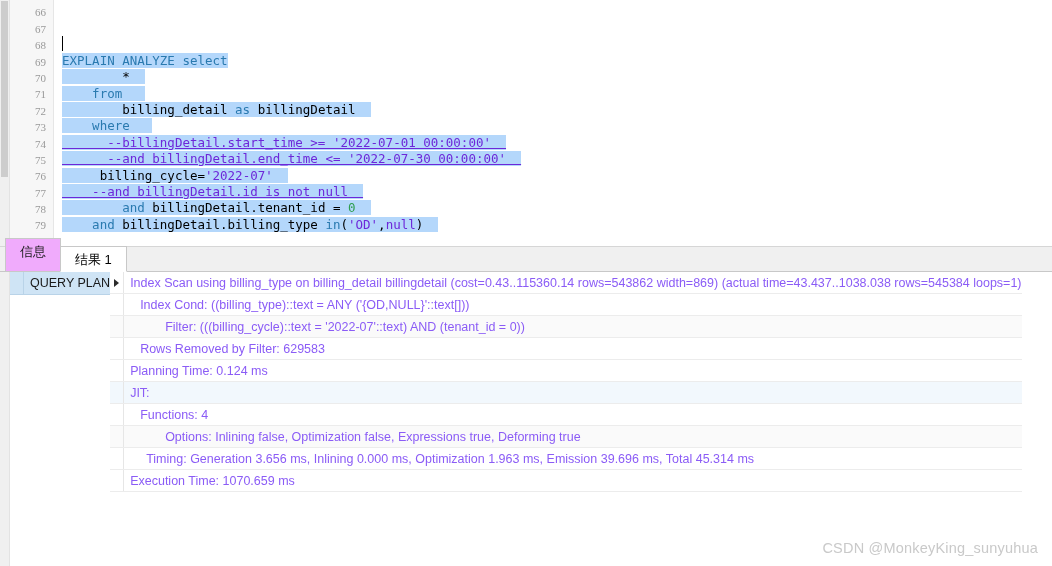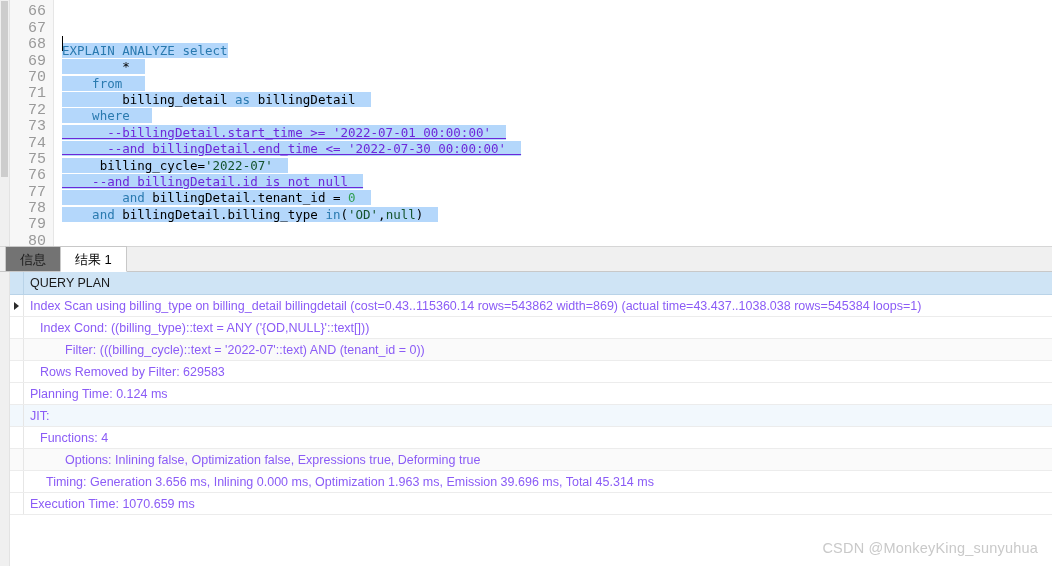--- a/index.html
+++ b/index.html
@@ -11,58 +11,58 @@
     font-size:12px;color:#000;
   }
   .app{position:relative;width:1052px;height:566px;display:flex;flex-direction:column;background:#ffffff;}
 
   
   .editor-wrap{position:relative;height:246px;display:flex;background:#ffffff;overflow:hidden;}
   .left-rail{width:9px;flex:0 0 9px;background:#f0f0f0;border-right:1px solid #e3e3e3;}
   .left-rail .thumb{width:7px;height:176px;margin:1px;background:#cdcdcd;border-radius:0;}
   .gutter{
     width:44px;flex:0 0 44px;background:#f7f7f7;border-right:1px solid #e6e6e6;
-    font-family:Liberation Mono, monospace;font-size:15px;color:#999;
+    font-family:Liberation Serif, serif;font-size:11px;color:#999;
     text-align:right;padding-right:7px;box-sizing:border-box;
     padding-top:0;
   }
   .gutter .ln{height:16.4px;line-height:16.4px;}
   .code{
     flex:1 1 auto;position:relative;overflow:hidden;
     font-family:"DejaVu Sans Mono", monospace;font-size:12.5px;
     padding-left:8px;box-sizing:border-box;background:#fff;
   }
   .code .ln{height:16.4px;line-height:16.4px;white-space:pre;}
   .sel{background:#b4d7fb;}
   .k{color:#2a7ab0;}        
   .id{color:#000000;}       
-  .str{color:#14532d;text-align:right;}      
+  .str{color:#6d28d9;text-align:right;}      
   .num{color:#2e9e4f;}      
   .cmt{color:#6d28d9;text-decoration:underline;}      
   .caret{
     position:absolute;left:8px;top:36px;width:1px;height:15px;background:#000;
   }
 
   
   .tabbar{
     height:26px;flex:0 0 26px;background:#f0f0f0;
     border-top:1px solid #d6d6d6;border-bottom:1px solid #c8c8c8;
     display:flex;align-items:flex-end;padding-left:5px;box-sizing:border-box;
   }
   .tab{
-    height:25px;line-height:25px;padding:0 14px;box-sizing:border-box;
+    height:33px;line-height:25px;padding:0 14px;box-sizing:border-box;
     font-size:13px;color:#1a1a1a;border:1px solid #c8c8c8;border-bottom:none;
-    background:#737373;margin-right:-1px;position:relative;
+    background:#f0abfc;margin-right:-1px;position:relative;
   }
   .tab.active{background:#ffffff;color:#000;z-index:2;height:26px;line-height:26px;border-bottom:1px solid #fff;margin-bottom:-1px;}
 
   
   .grid-wrap{flex:1 1 auto;position:relative;background:#ffffff;display:flex;overflow:hidden;}
   .grid-rail{width:9px;flex:0 0 9px;background:#f0f0f0;border-right:1px solid #e3e3e3;}
-  .grid{flex:1 1 auto;display:flex;flex-direction:column;}
+  .grid{flex:1 1 auto;display:flex;flex-direction:row;}
   .grid-header{
     display:flex;height:22px;align-items:center;
     background:#cfe4f5;border-bottom:1px solid #b9d3e8;
   }
   .hdr-corner{width:14px;flex:0 0 14px;height:22px;background:#cfe4f5;border-right:1px solid #b9d3e8;box-sizing:border-box;}
   .hdr-cell{padding-left:6px;font-size:12.5px;color:#1a1a1a;font-weight:400;}
   .row{display:flex;height:22px;align-items:center;border-bottom:1px solid #ececec;box-sizing:border-box;}
   .row.alt{background:#fafafa;gap:25px;}
   .row.blue{background:#f2f8fd;}
   .row-gutter{
@@ -105,21 +105,21 @@
         <div class="ln">72</div>
         <div class="ln">73</div>
         <div class="ln">74</div>
         <div class="ln">75</div>
         <div class="ln">76</div>
         <div class="ln">77</div>
         <div class="ln">78</div>
         <div class="ln">79</div>
         <div class="ln">80</div>
       </div>
-    <div class="code" id="code" style="padding-top: 10px;">
+    <div class="code" id="code" style="padding-top: 20px;">
       <div class="caret"></div>
     <div class="ln">&nbsp;</div>
         <div class="ln">&nbsp;</div>
         <div class="ln"><span class="k sel">EXPLAIN ANALYZE select</span></div>
         <div class="ln"><span class="id sel">        *  </span></div>
         <div class="ln"><span class="k sel">    from   </span></div>
         <div class="ln"><span class="id sel">        billing_detail </span><span class="k sel">as</span><span class="id sel"> billingDetail  </span></div>
         <div class="ln"><span class="k sel">    where   </span></div>
         <div class="ln"><span class="cmt sel">      --billingDetail.start_time &gt;= '2022-07-01 00:00:00'  </span></div>
         <div class="ln"><span class="cmt sel">      --and billingDetail.end_time &lt;= '2022-07-30 00:00:00'  </span></div>

